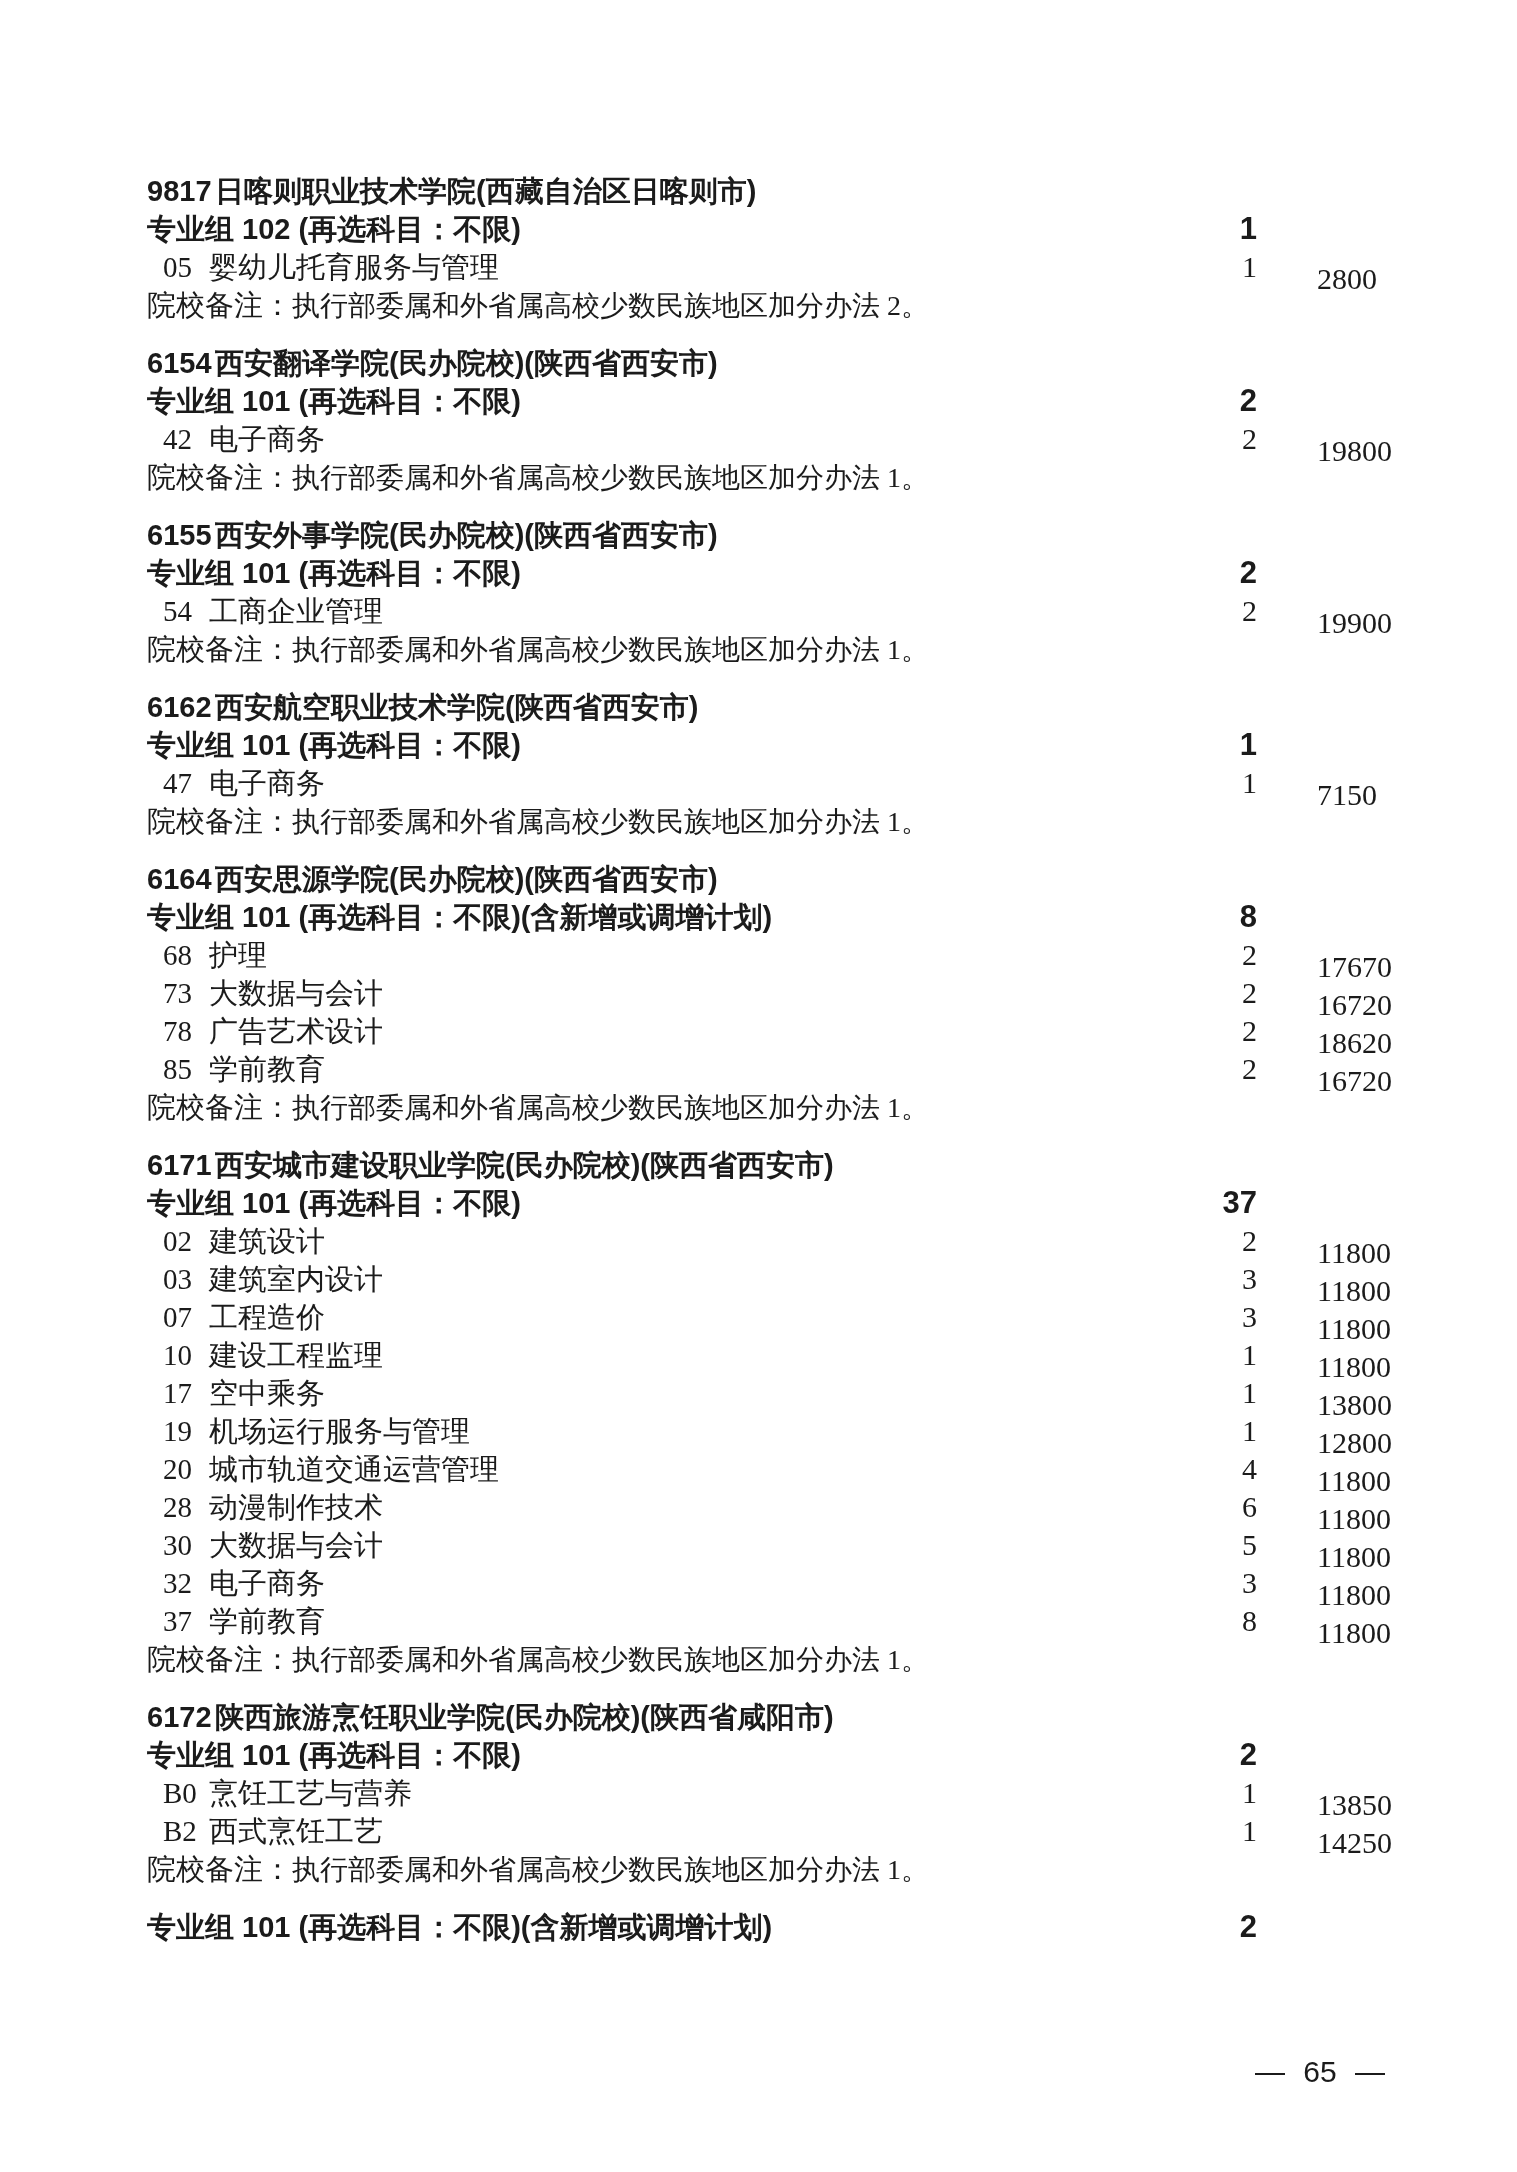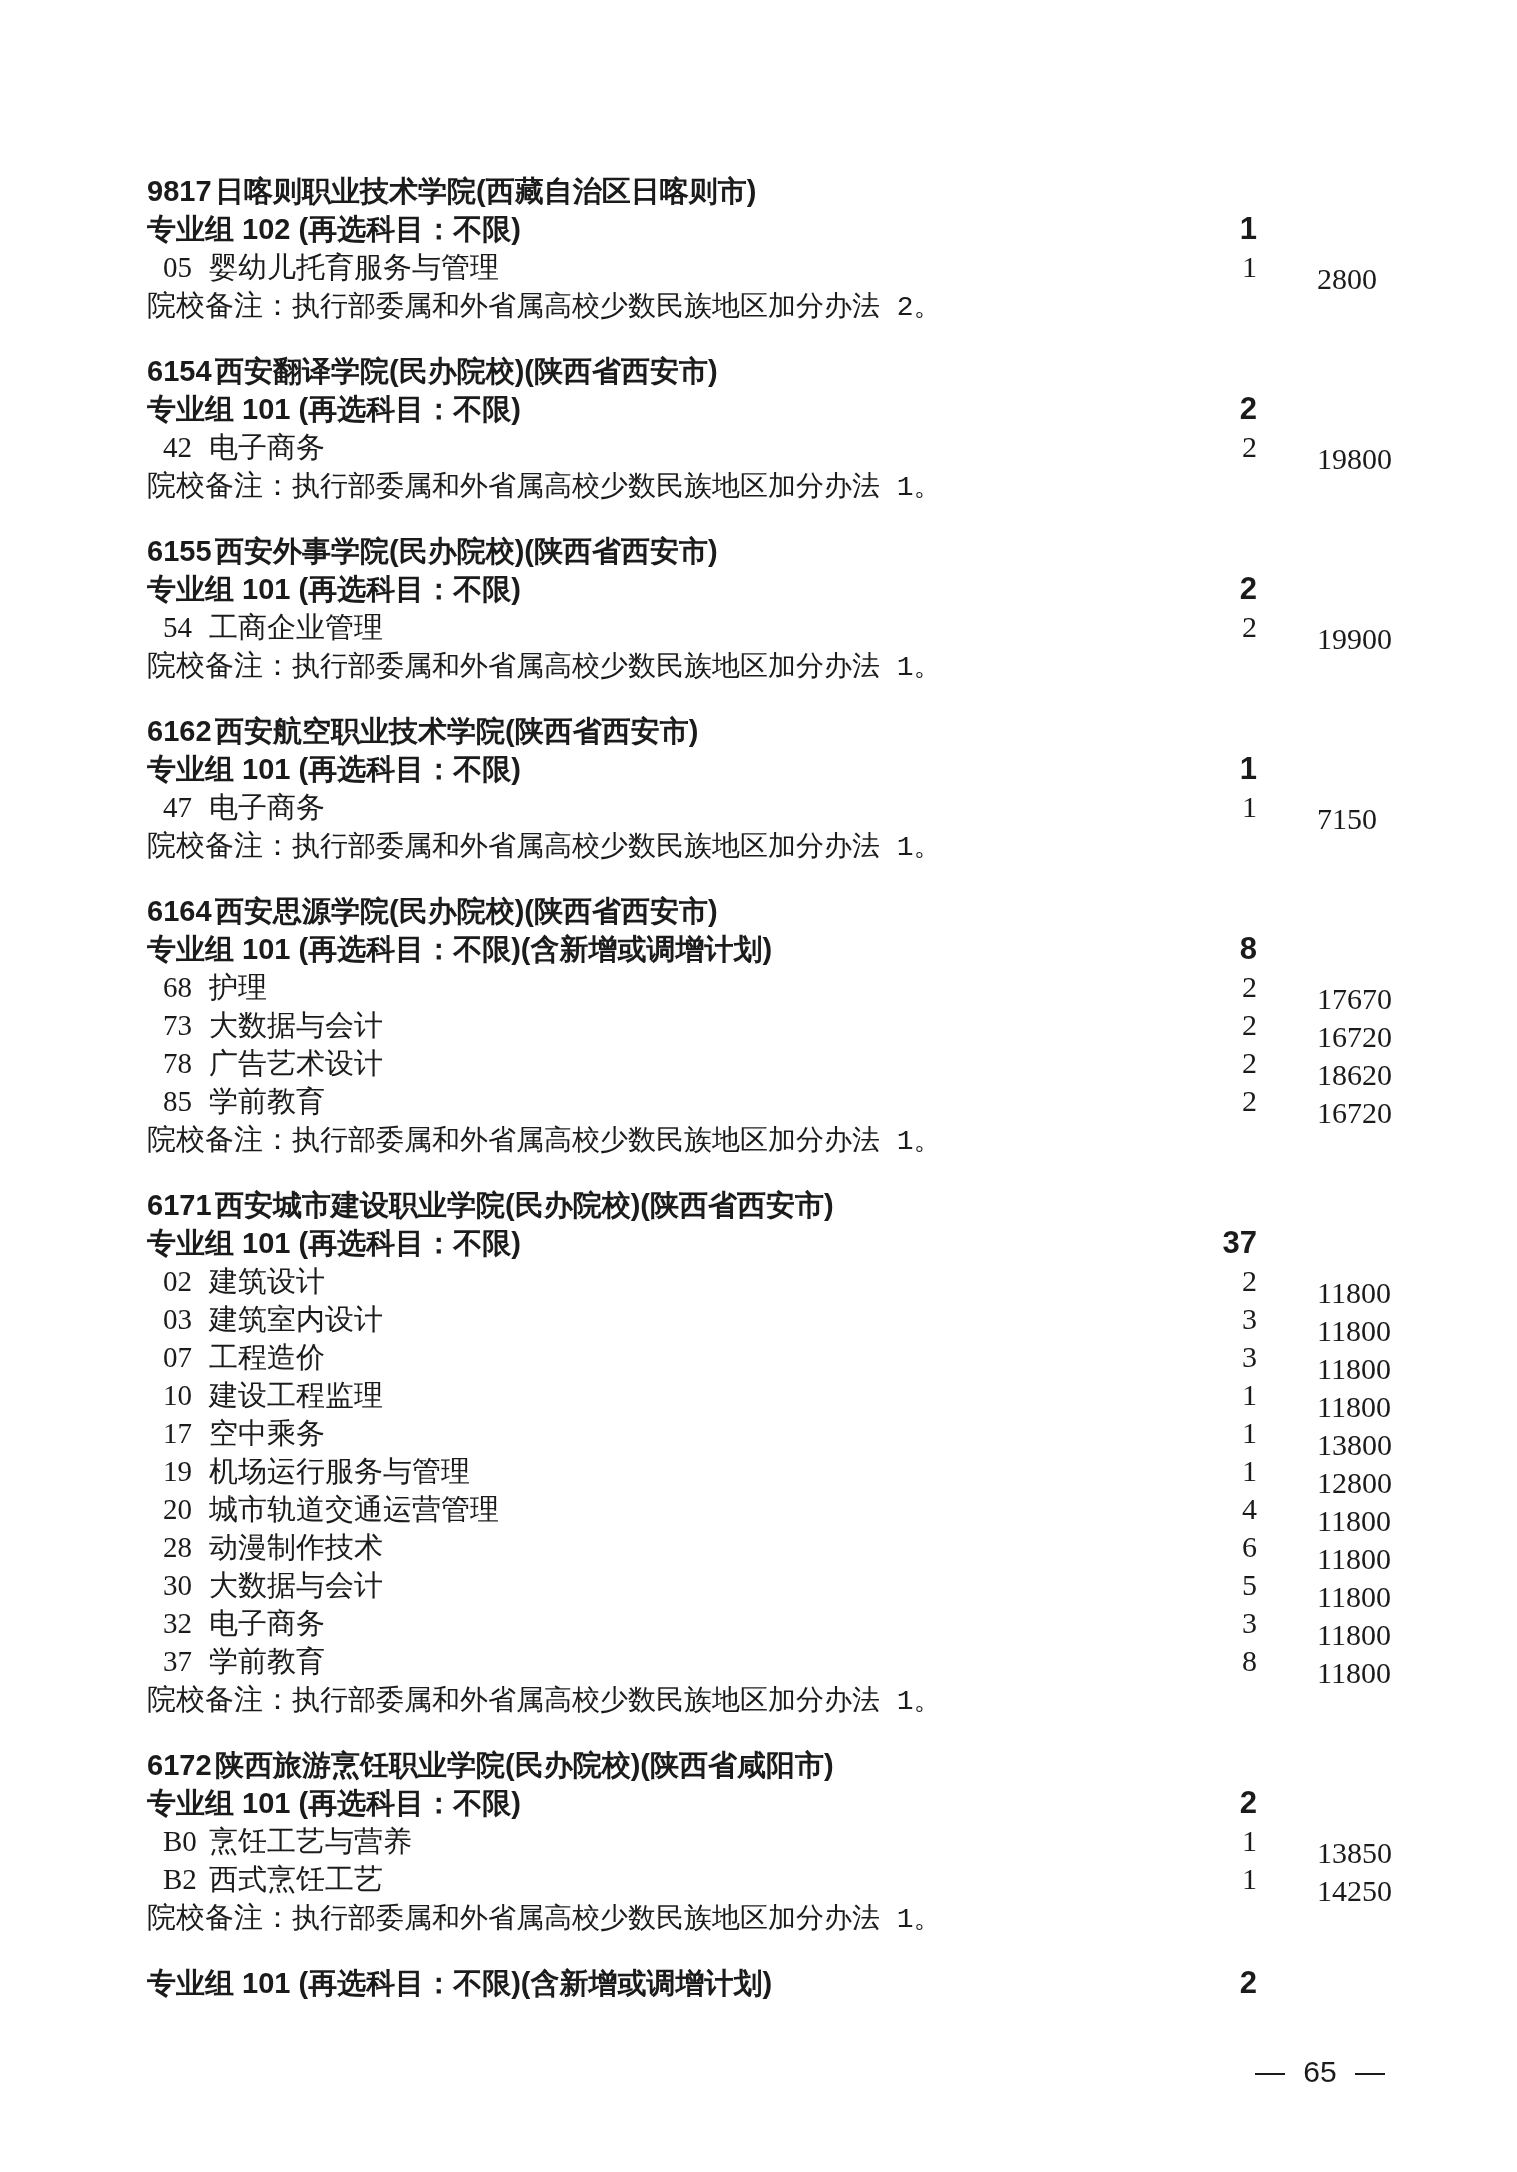--- a/index.html
+++ b/index.html
@@ -2,28 +2,28 @@
 <html><head>
 <meta charset="utf-8">
 <style>
   html,body{margin:0;padding:0}
   body{
     width:1517px;height:2172px;position:relative;overflow:hidden;
     background:#ffffff;color:#1b1b1b;
     font-family:"Liberation Sans",sans-serif;
   }
   .content{position:absolute;top:172px;left:0;right:0}
-  .block + .block{margin-top:28px}
+  .block + .block{margin-top:20px}
   .row{position:relative;height:38px;line-height:38px;margin-left:147px;white-space:nowrap}
   .inst-row,.group-row{font-family:"Liberation Sans",sans-serif;font-weight:700;font-size:29px}
   .code{display:inline-block;min-width:68px}
   .major-row{font-family:"Liberation Serif",serif;font-size:29px}
   .mcode{display:inline-block;margin-left:16px;min-width:46px}
   .rlabel{font-family:"Liberation Sans",sans-serif;font-weight:400;font-size:29px}
-  .rtext{font-family:Liberation Mono, monospace;font-size:28px}
+  .rtext{font-family:Liberation Serif, serif;font-size:28px}
   .count{position:absolute;top:0;right:260px;width:140px;text-align:right}
   .bold-count{font-family:"Liberation Sans",sans-serif;font-weight:700;font-size:31px}
   .serif-num{font-family:"Liberation Serif",serif;font-size:30px}
   .fee{position:absolute;top:12px;left:1170px;text-align:right}
   .page-footer{
     position:absolute;top:2053px;right:132px;height:38px;line-height:38px;
     font-family:Liberation Sans, sans-serif;font-size:30px;word-spacing:10px;
   }
 </style>
 </head>

